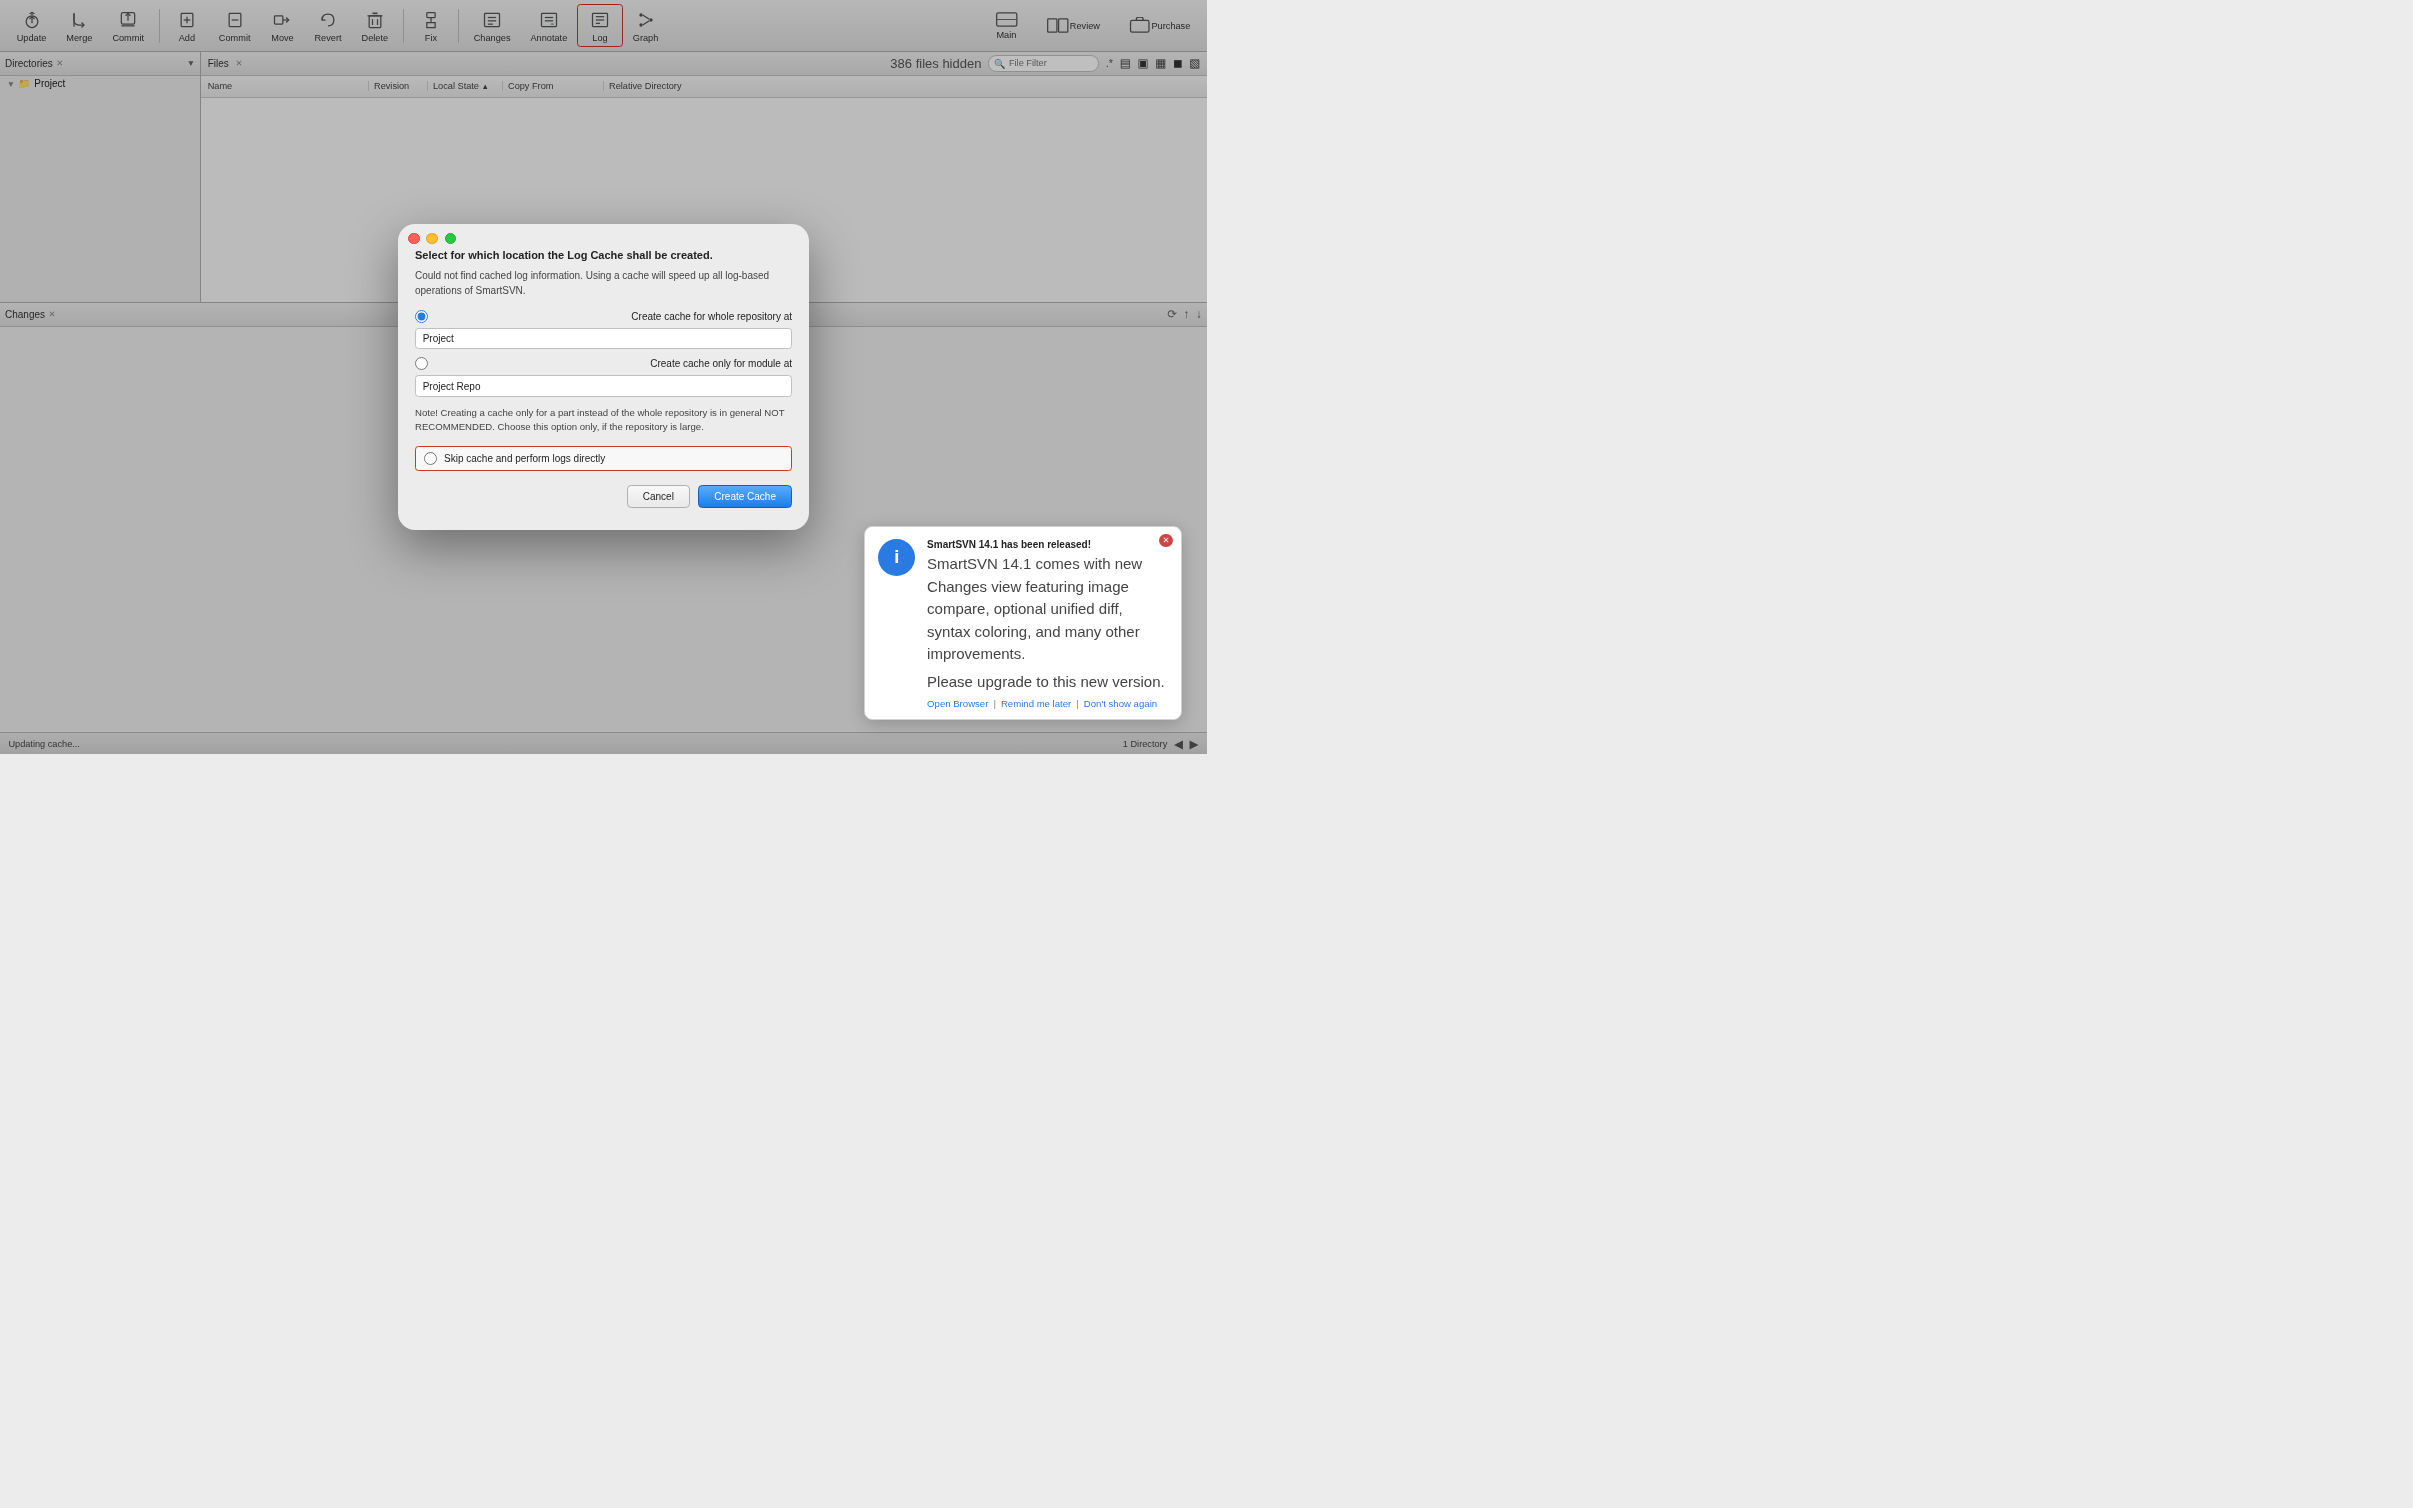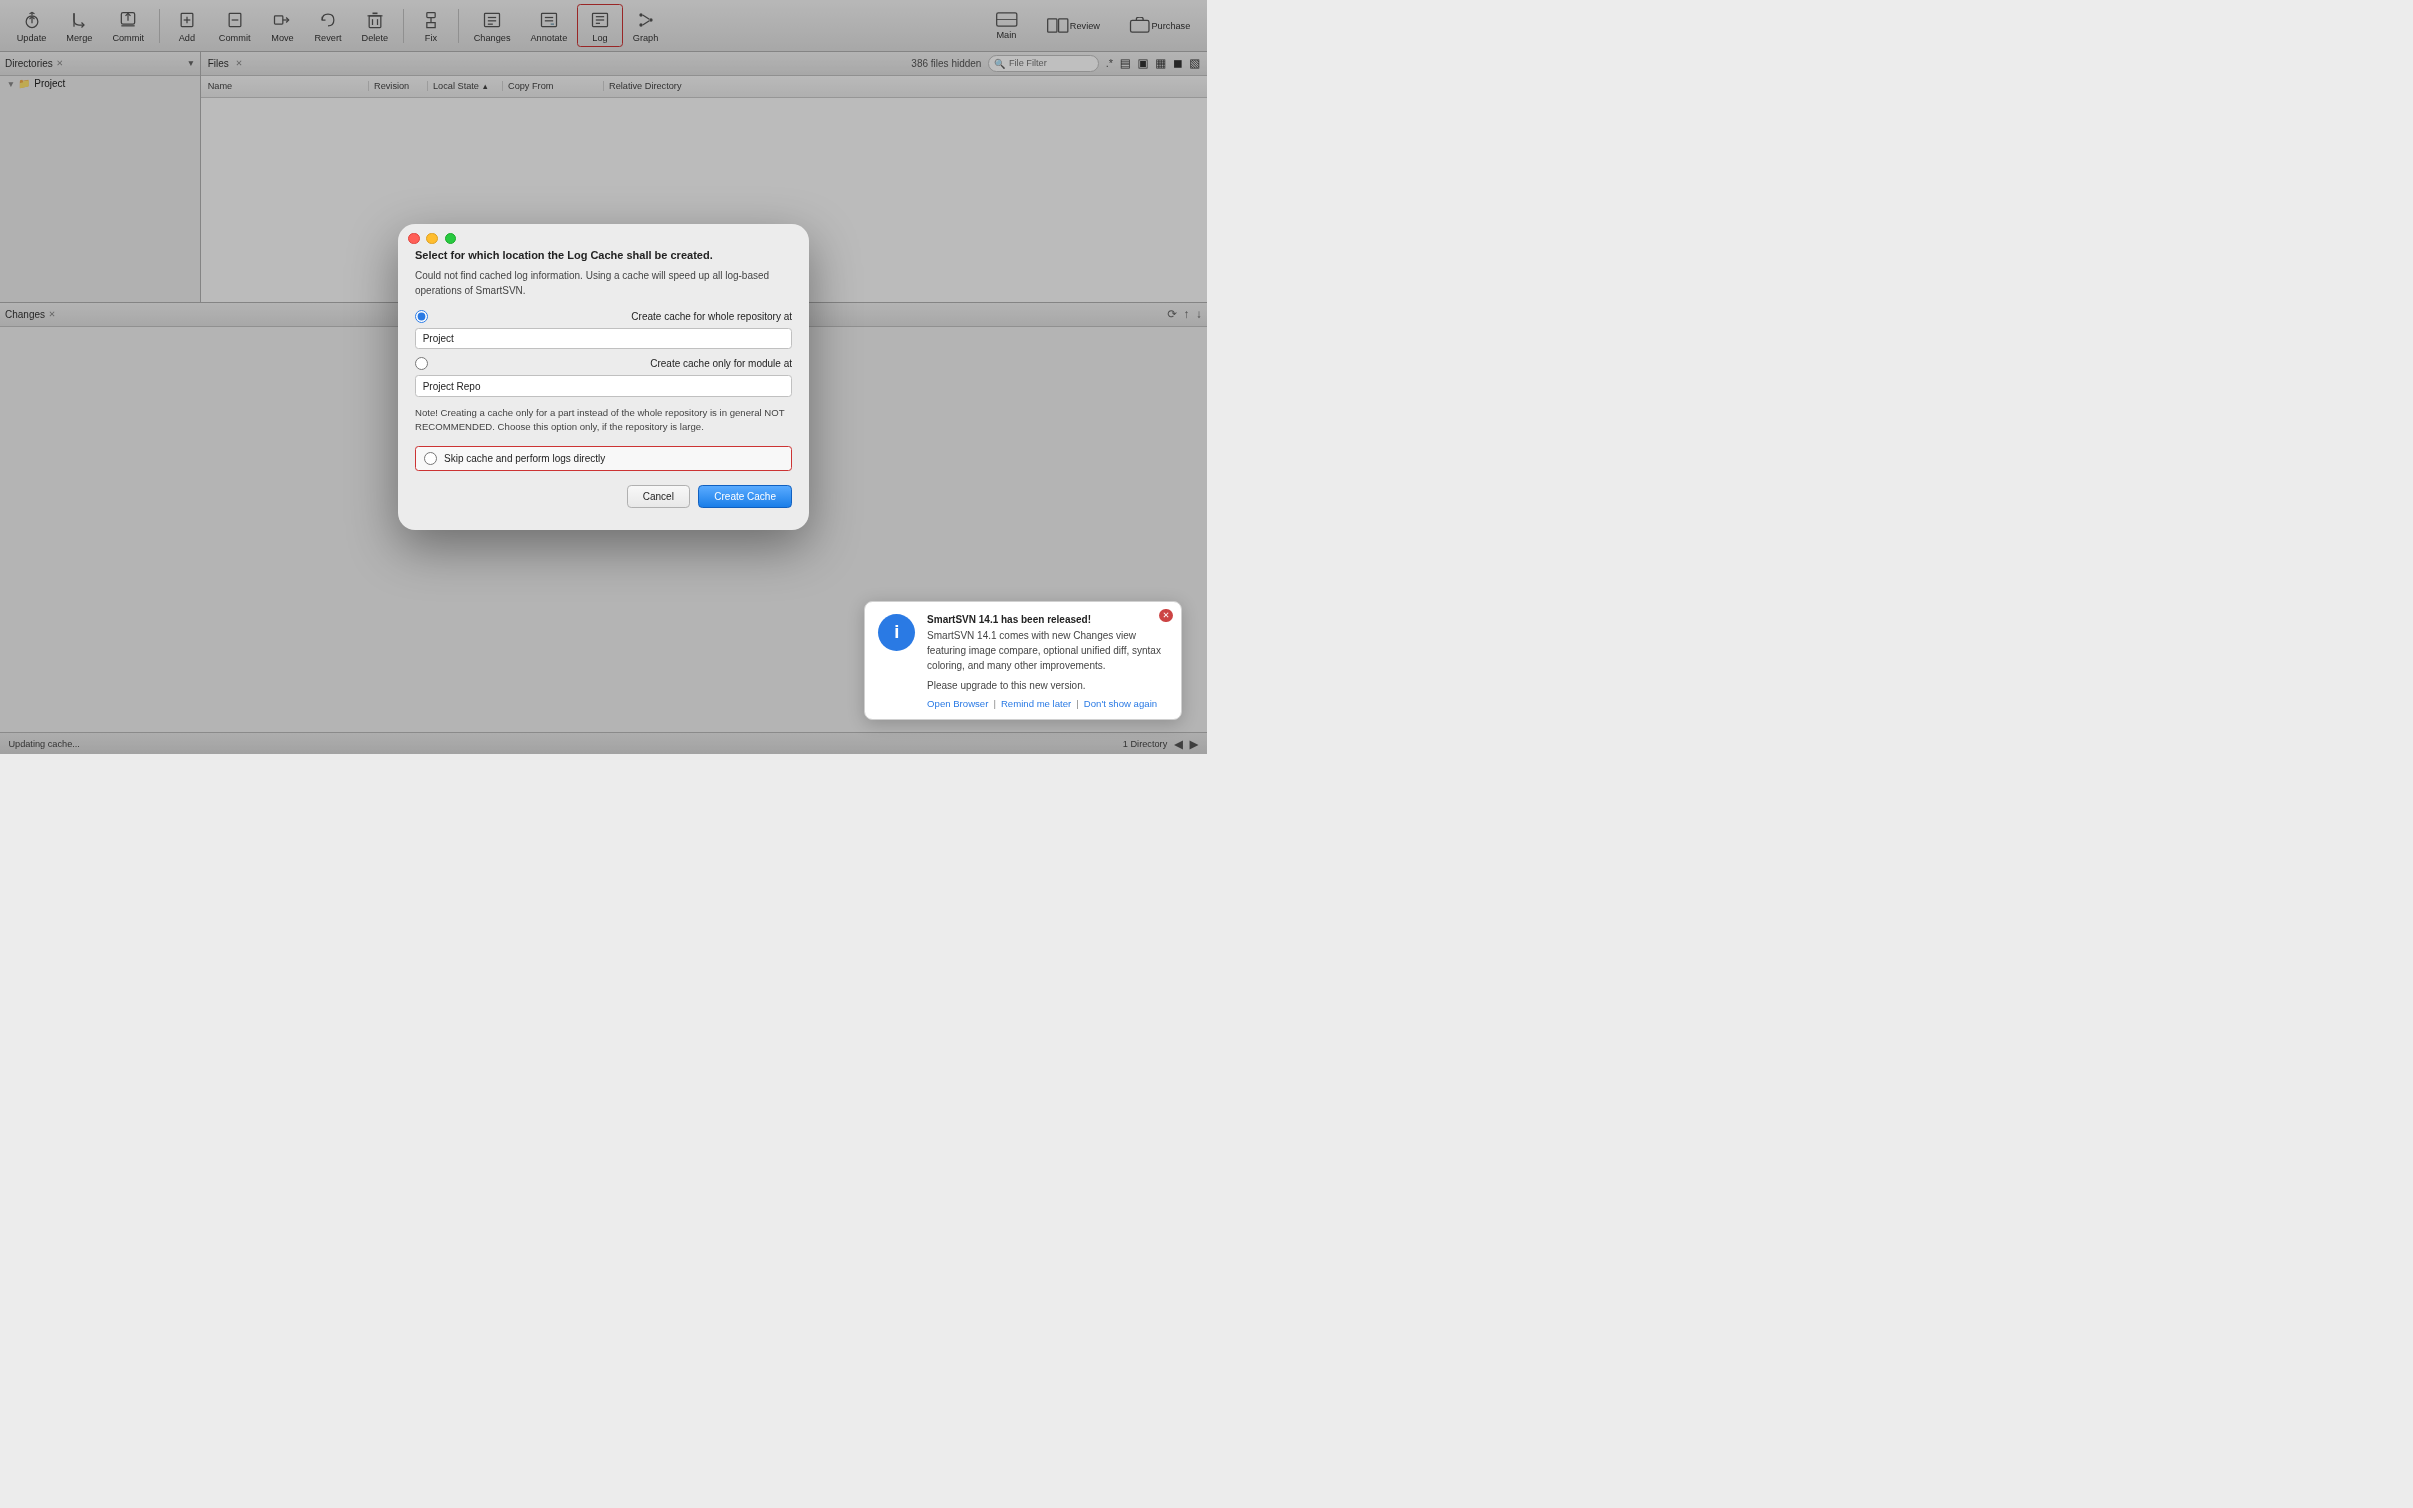--- a/index.html
+++ b/index.html
@@ -121,21 +121,21 @@
       border-bottom: 0.8px solid #c0c0c0;
       padding: 1.7px 6.7px;
       height: 23.5px;
       font-size: 10px;
       font-weight: 500;
       color: #333;
       gap: 6.7px;
     }
     .files-count {
       margin-left: auto;
-      font-size: 10px;
+      font-size: 13px;
       color: #555;
     }
     .search-box {
       display: flex;
       align-items: center;
       background: white;
       border: 0.8px solid #c0c0c0;
       border-radius: 8.4px;
       padding: 0.8px 5px;
       height: 17px;
@@ -350,21 +350,21 @@
       font-weight: bold;
     }
     .notif-content { flex: 1; }
     .notif-title {
       font-size: 10px;
       font-weight: 700;
       color: #222;
       margin-bottom: 3.4px;
     }
     .notif-body {
-      font-size: 10px;
+      font-size: 15px;
       color: #444;
       line-height: 1.5;
       margin-bottom: 5px;
     }
     .notif-links {
       display: flex;
       gap: 5px;
       font-size: 9.6px;
     }
     .notif-link {

